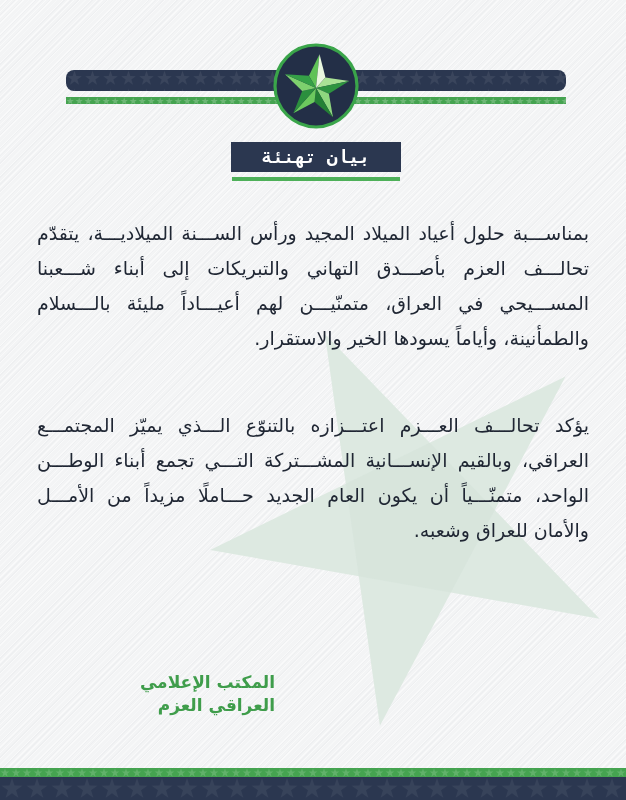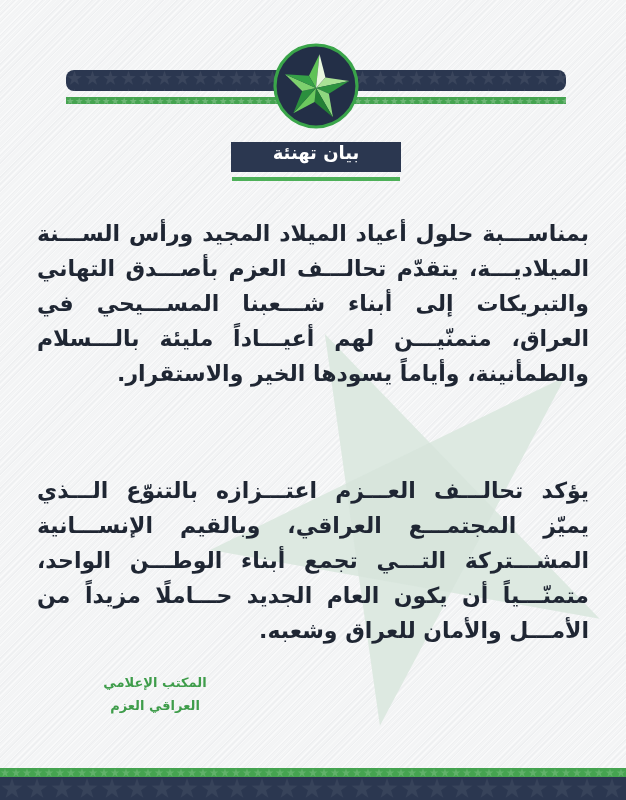--- a/index.html
+++ b/index.html
@@ -43,50 +43,50 @@
     position:absolute;left:272px;top:42px;
     width:88px;height:88px;
   }
   
   .badge{
     position:absolute;left:231px;top:142px;
     width:170px;height:30px;
     background:var(--navy,#2b3750);
     color:var(--badge-text,#ffffff);
     font-size:18px;font-weight:bold;
-    display:flex;align-items:flex-start;justify-content:center;
+    display:flex;align-items:center;justify-content:center;
     letter-spacing:0.5px;
+    font-family:Liberation Mono, monospace;
   }
   .badge-underline{
     position:absolute;left:232px;top:177px;
     width:168px;height:4px;
     background:var(--green-bright,#4eb059);
   }
   
   .main-text{
     position:absolute;left:37px;top:216px;
     width:552px;
     color:var(--ink,#1f2633);
   }
   .main-text p{
     margin:0;
-    font-size:22px;
+    font-size:19px;
     line-height:35px;
-    font-weight:bold;
+    font-weight:normal;
     text-align:justify;
     direction:rtl;
   }
-  .main-text p + p{margin-top:82px;}
+  .main-text p + p{margin-top:52px;}
   
   .signature{
     position:absolute;left:35px;top:671px;
     width:240px;
-    text-align:center;
     font-weight:bold;
-    font-size:13px;
+    font-size:17px;
     line-height:23px;
     direction:rtl;
   }
   .signature .green-line{color:var(--green-text,#3f9d4b);}
   .signature .date-line{color:var(--navy,#2b3750);}
   
   .footer-stripe{
     position:absolute;left:0;top:768px;
     width:626px;height:9px;
     background:var(--green,#45a350);

